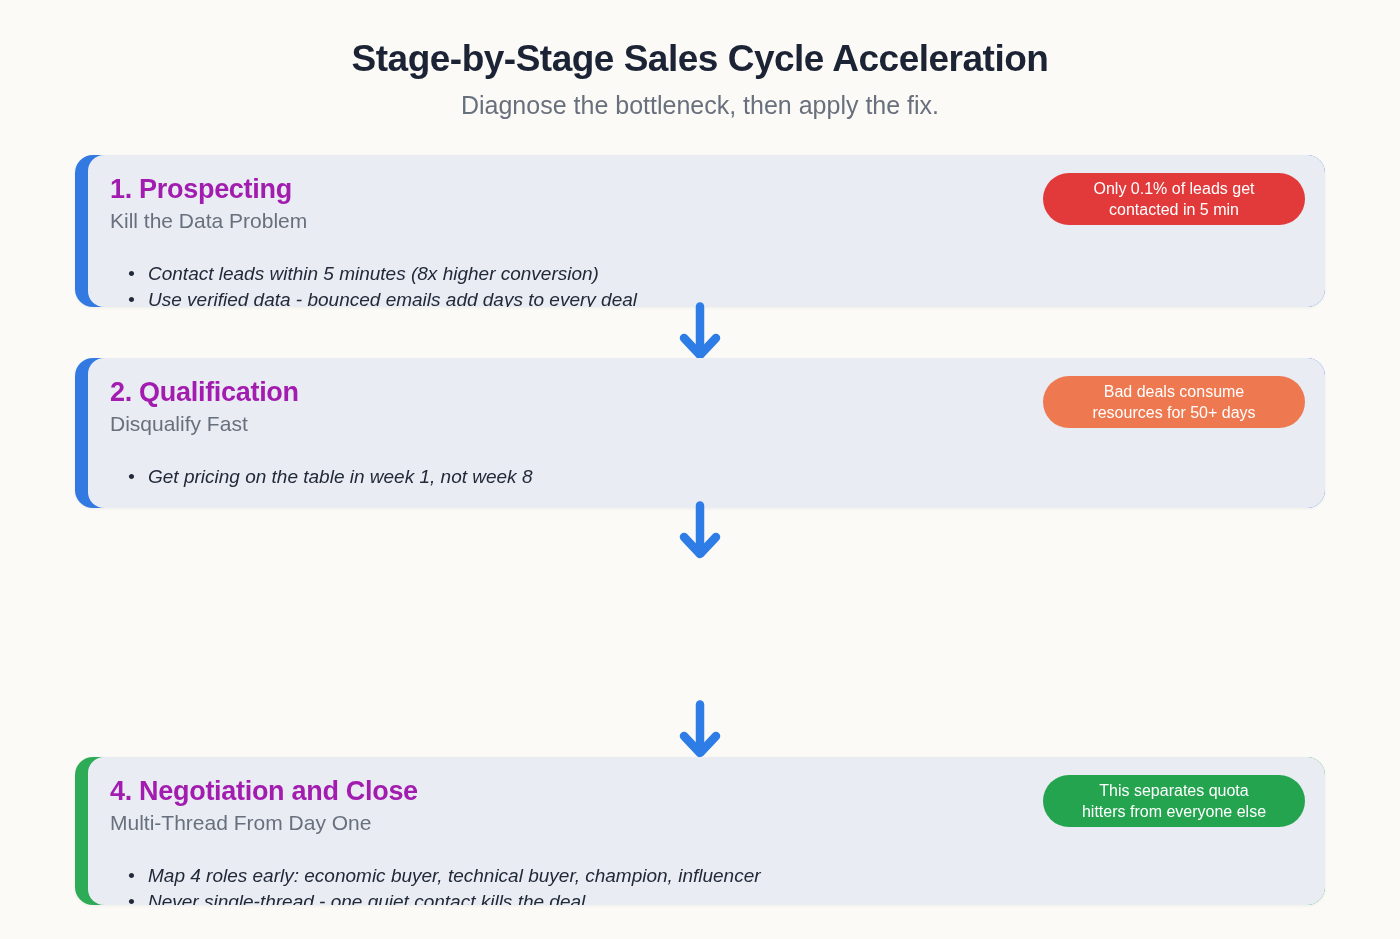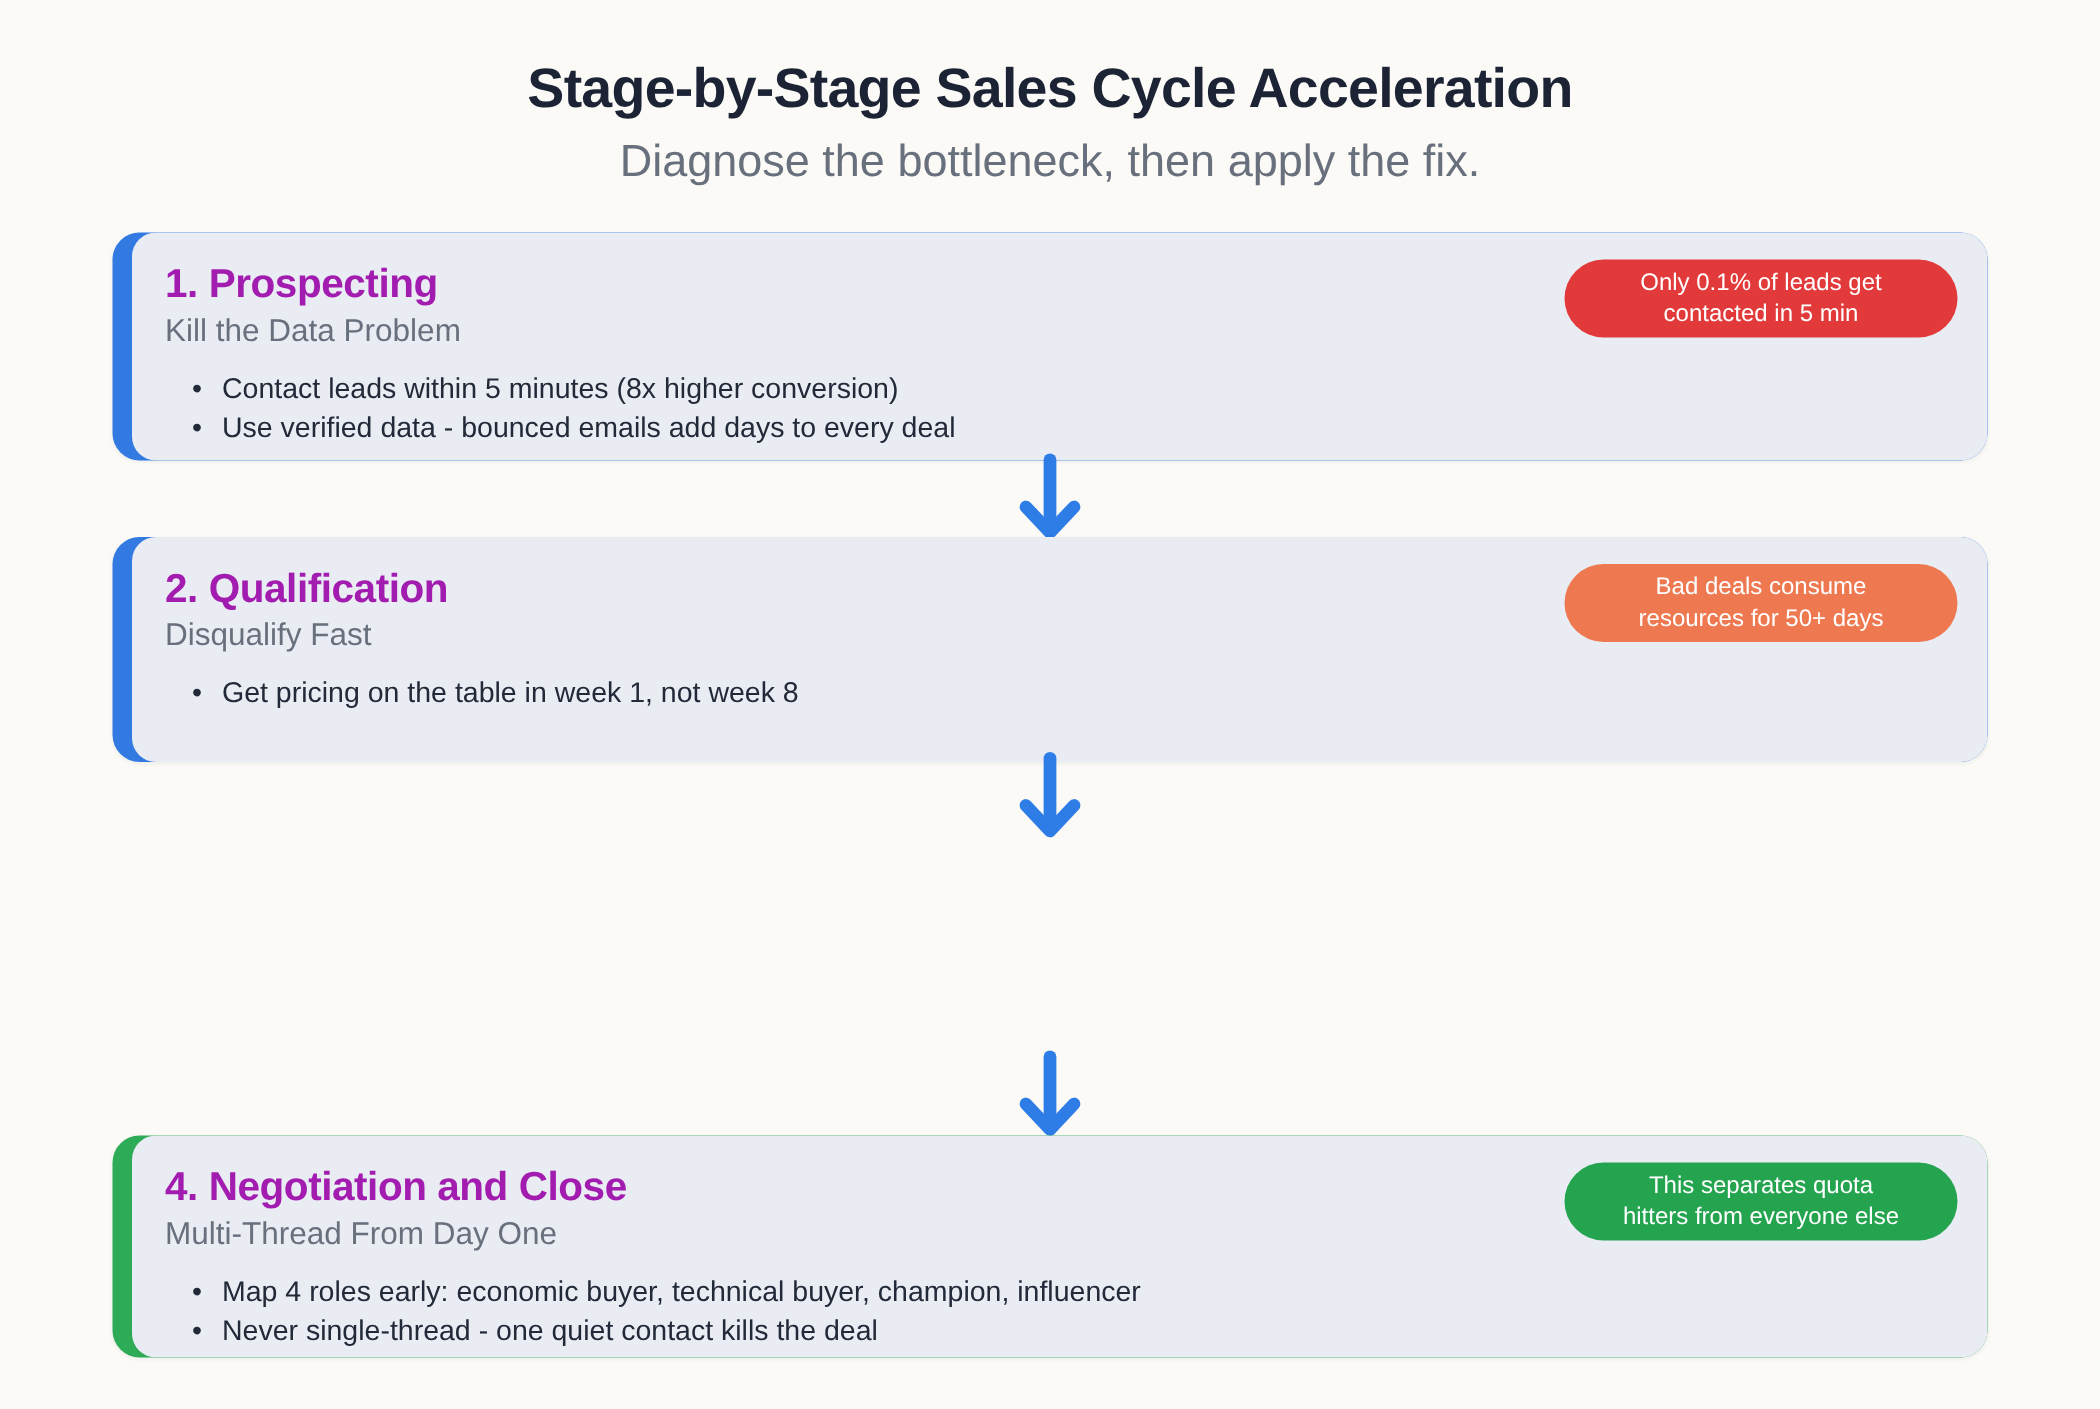--- a/index.html
+++ b/index.html
@@ -25,21 +25,21 @@
     font-weight: bold;
     letter-spacing: -0.5px;
     color: #1b2335;
   }
   .main-subtitle {
     position: absolute;
     top: 91px;
     left: 0;
     width: 1400px;
     text-align: center;
-    font-size: 30px;
+    font-size: 25px;
     color: #69707d;
   }
   .stage {
     position: absolute;
     left: 75px;
     width: 1250px;
     height: 150px;
     border-radius: 18px;
     overflow: hidden;
     box-shadow: 0 1px 3px rgba(20,30,60,0.06);
@@ -59,22 +59,23 @@
     line-height: 1.2;
   }
   .stage-subtitle {
     margin-top: 3px;
     font-size: 21px;
     color: #69707d;
     line-height: 1.25;
   }
   .stage-bullets {
     list-style: none;
-    margin-top: 12px;
+    margin-top: 26px;
     padding-left: 10px;
+    font-style: italic;
   }
   .stage-bullets li {
     position: relative;
     padding-left: 28px;
     font-size: 19px;
     line-height: 26px;
     color: #222938;
   }
   .stage-bullets li::before {
     content: "\2022";

